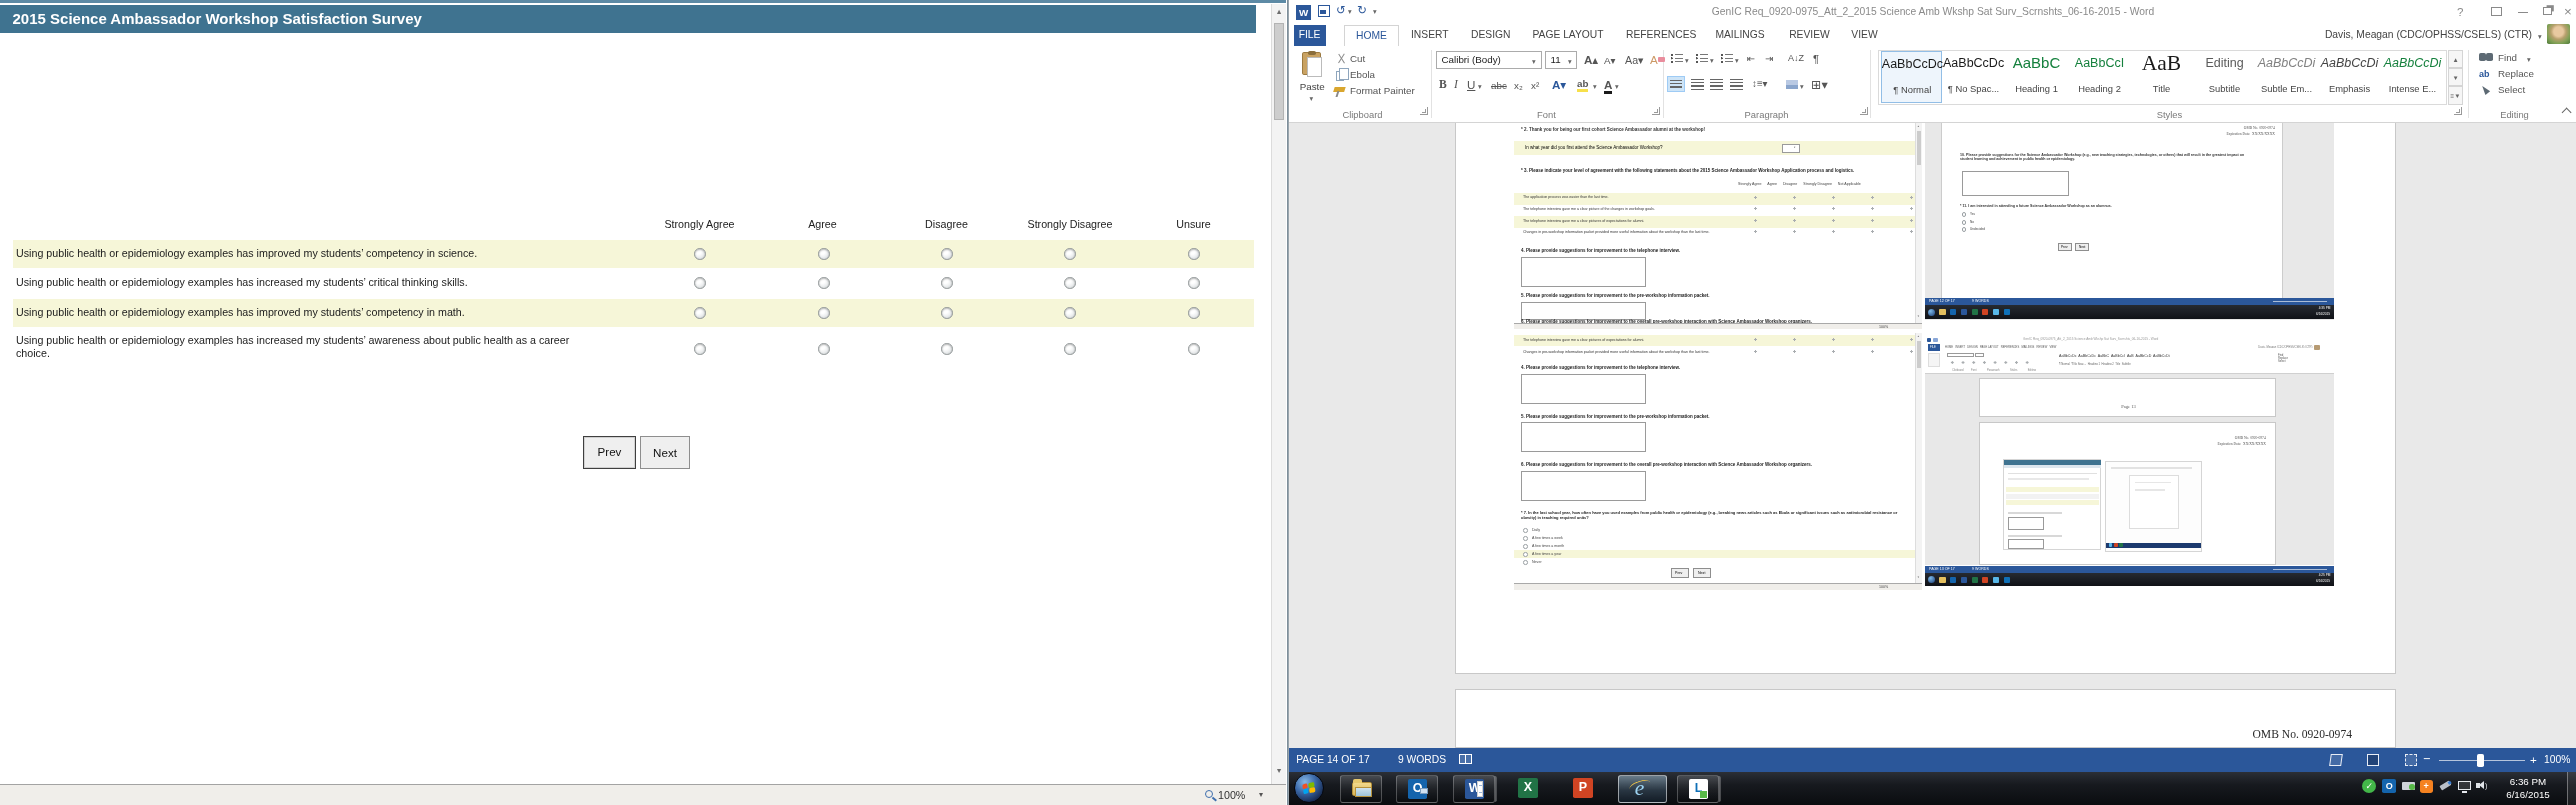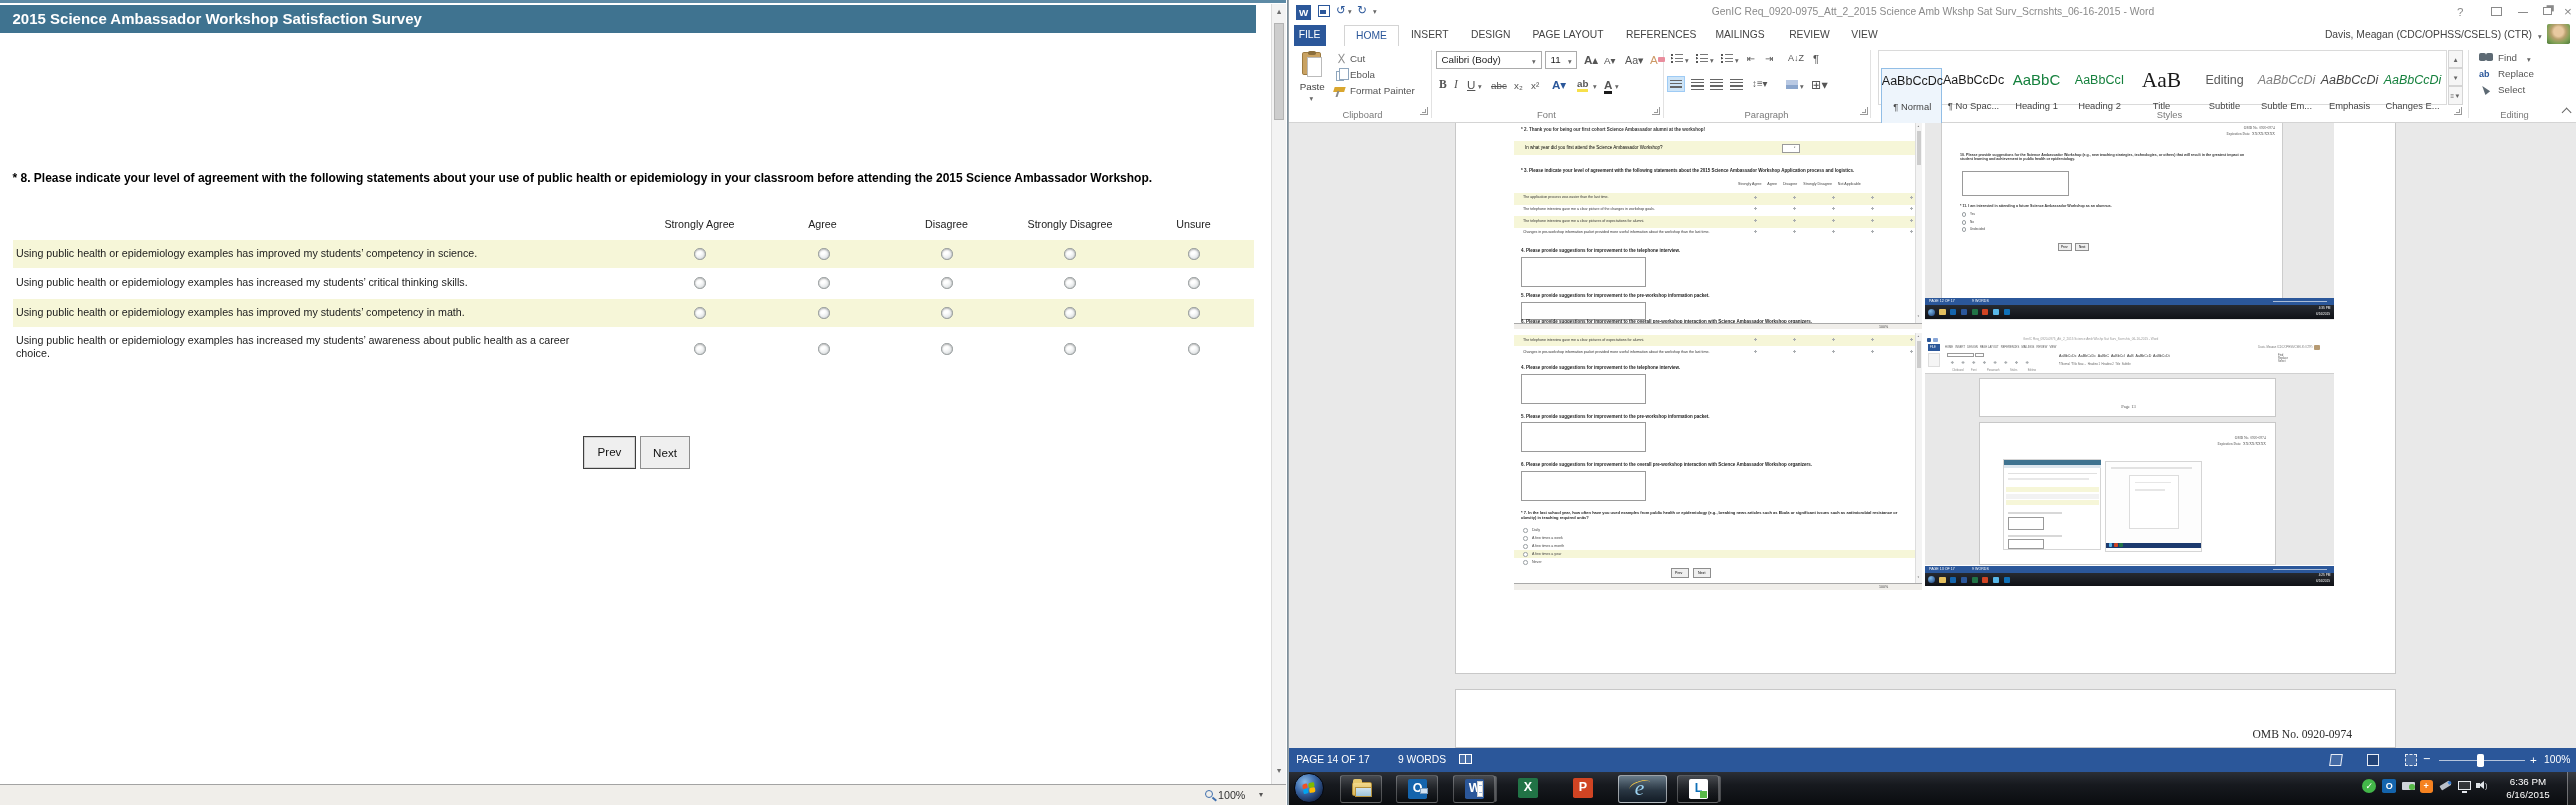--- a/index.html
+++ b/index.html
@@ -83,21 +83,21 @@
   .linesic{width:14.3px;height:10.7px;background:
     radial-gradient(1.8px 1.8px at 1.8px 1.8px,#555 60%,rgba(0,0,0,0) 65%),
     radial-gradient(1.8px 1.8px at 1.8px 5.4px,#555 60%,rgba(0,0,0,0) 65%),
     radial-gradient(1.8px 1.8px at 1.8px 9px,#555 60%,rgba(0,0,0,0) 65%),
     linear-gradient(#777 0 0) 5.4px 0.9px/8px 1.3px no-repeat,
     linear-gradient(#777 0 0) 5.4px 4.5px/8px 1.3px no-repeat,
     linear-gradient(#777 0 0) 5.4px 8px/8px 1.3px no-repeat}
   .alignic{width:12.5px;height:10.7px;background:repeating-linear-gradient(180deg,#666 0 1.3px,rgba(0,0,0,0) 1.3px 3.2px)}
   .hbox{border:0.9px solid #9ecbf5;background:#cde4f7}
   .stylebox{left:589px;top:3.6px;width:569px;height:55px;border:0.9px solid #dadada;background:#fff}
-  .stitem{top:17px;width:61px;height:68px}
+  .stitem{top:0;width:61px;height:52px}
   .stsel{border:0.9px solid #92bee6;background:#eef5fc}
   .stsample{left:0;top:5.4px;width:61px;text-align:center;font-size:12.5px;color:#1a1a1a}
   .stlabel{left:0;top:32px;width:61px;text-align:center;font-size:9.4px;color:#444}
   .sth{color:#15803d}
   .stscroll{left:1159px;top:3.6px;width:15px;height:55px}
   .stbtn{left:0;width:15px;height:18px;border:0.9px solid #d5d5d5;background:#f6f6f6;text-align:center;font-size:6.3px;color:#666;line-height:17px}
   .binoc{width:14.3px;height:9px}
   .binoc::before,.binoc::after{content:"";position:absolute;top:0;width:7.2px;height:8px;background:#5d6a74;border-radius:1.8px}
   .binoc::before{left:0}.binoc::after{left:7.2px}
   .selarr{width:0;height:0;border-left:3.6px solid transparent;border-right:3.6px solid transparent;border-bottom:9px solid #5d6a74;transform:rotate(-38deg)}
@@ -150,21 +150,20 @@
 </style>
 </head>
 <body>
 
 <div id="screen">
 
   <section id="ie">
     <div class="sv-topline"></div>
     <header class="sv-title">2015 Science Ambassador Workshop Satisfaction Survey</header>
 
-    <div class="sv-q">* 8. Please indicate your level of agreement with the following statements about your use of public health or epidemiology in your classroom before attending the 2015 Science Ambassador Workshop.</div>
 
     <span class="colhead" style="left:637px;width:125px">Strongly Agree</span>
     <span class="colhead" style="left:760px;width:125px">Agree</span>
     <span class="colhead" style="left:884px;width:125px">Disagree</span>
     <span class="colhead" style="left:1003px;width:134px">Strongly Disagree</span>
     <span class="colhead" style="left:1131px;width:125px">Unsure</span>
 
     <div class="srow yellow" style="top:240px;height:28px"></div>
     <div class="srow" style="top:269px;height:28px"></div>
     <div class="srow yellow" style="top:299px;height:28px"></div>
@@ -339,21 +338,21 @@
         <span class="stitem" style="left:377px">
           <span class="stsample i" style="color:#808080">AaBbCcDi</span>
             <span class="stlabel">Subtle Em...</span>
           </span>
         <span class="stitem" style="left:440px">
           <span class="stsample i" style="color:#444">AaBbCcDi</span>
             <span class="stlabel">Emphasis</span>
           </span>
         <span class="stitem" style="left:503px">
           <span class="stsample i sth">AaBbCcDi</span>
-            <span class="stlabel">Changes E...</span>
+            <span class="stlabel">Intense E...</span>
           </span>
       </span>
       <span class="stscroll">
         <span class="stbtn" style="top:0">▲</span>
         <span class="stbtn" style="top:18px">▼</span>
         <span class="stbtn" style="top:36px;height:19.7px">≡▼</span>
       </span>
       <span class="glabel" style="left:836px;width:89px">Styles</span>
       <span class="glaunch" style="left:1165px"></span>
 

